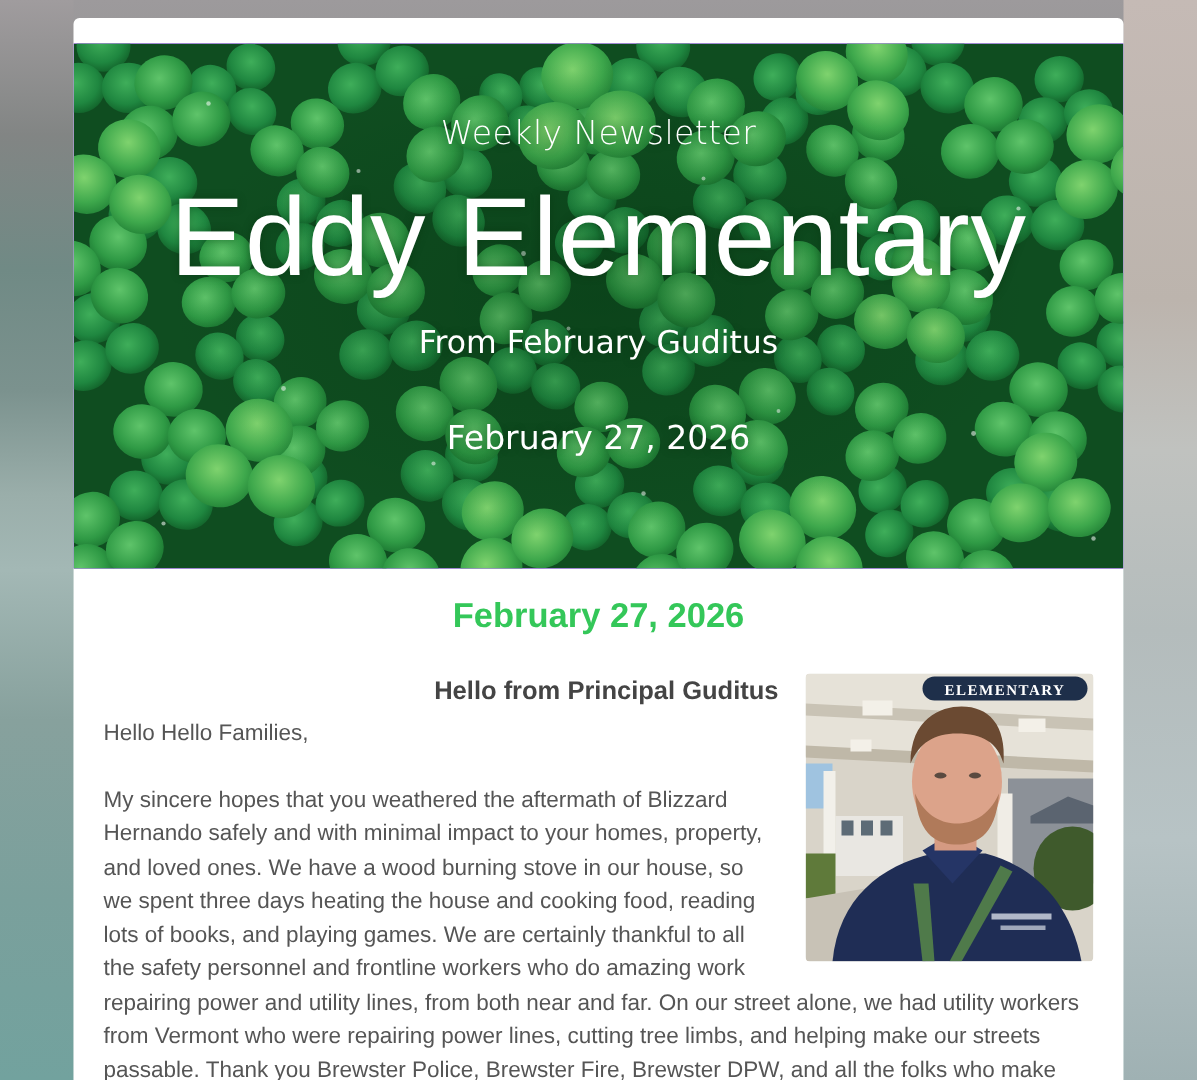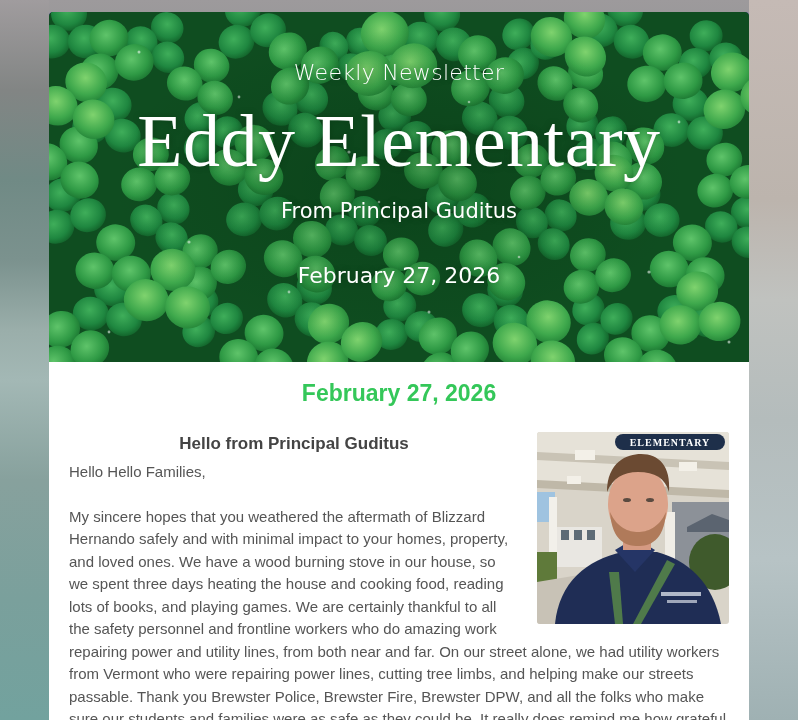--- a/index.html
+++ b/index.html
@@ -38,20 +38,21 @@
       background: #ffffff;
       border-radius: 4px 4px 0 0;
       overflow: hidden;
     }
     .hero {
       position: relative;
       width: 700px;
       height: 350px;
       overflow: hidden;
       background: #6d28d9;
+      margin-top: 17px;
     }
     .hero svg.clover-bg {
       position: absolute;
       left: 0; top: 0;
     }
     .hero-overlay {
       position: absolute;
       inset: 0;
       background: radial-gradient(ellipse 360px 200px at 350px 170px, rgba(0,40,10,0.25), rgba(0,0,0,0) 80%);
     }
@@ -70,21 +71,21 @@
       left: 0; width: 100%;
       font-family: "DejaVu Sans", sans-serif;
       font-weight: 300;
       font-size: 22px;
       letter-spacing: 0.3px;
     }
     .hero-title {
       position: absolute;
       top: 84px;
       left: 0; width: 100%;
-      font-family: Liberation Serif, serif;
+      font-family: Liberation Sans, sans-serif;
       font-size: 74px;
       line-height: 90px;
       letter-spacing: 0.5px;
     }
     .hero-sub {
       position: absolute;
       top: 187px;
       left: 0; width: 100%;
       font-family: "DejaVu Sans", sans-serif;
       font-size: 21px;
@@ -117,21 +118,21 @@
       width: 192px;
       height: 192px;
       border-radius: 3px;
       overflow: hidden;
     }
     .section-title {
       position: absolute;
       left: 20px;
       top: 70px;
       width: 450px;
-      text-align: center;
+      text-align: right;
       font-weight: bold;
       color: #444444;
       font-size: 17px;
       line-height: 24px;
     }
     .body-text {
       position: absolute;
       left: 20px;
       top: 99px;
       width: 660px;
@@ -266,21 +267,21 @@
         <circle cx="600" cy="260" r="1.6"></circle>
           <circle cx="60" cy="320" r="1.4"></circle>
         <circle cx="680" cy="330" r="1.5"></circle>
           <circle cx="330" cy="190" r="1.3"></circle>
       </g>
     </svg>
     <div class="hero-overlay"></div>
     <div class="hero-text">
       <div class="hero-kicker">Weekly Newsletter</div>
       <div class="hero-title">Eddy Elementary</div>
-      <div class="hero-sub">From Principal Guditus</div>
+      <div class="hero-sub">From February Guditus</div>
       <div class="hero-date">February 27, 2026</div>
     </div>
   </div>
 
   <div class="content">
     <h2 class="content-date">February 27, 2026</h2>
 
     <div class="section-title">Hello from Principal Guditus</div>
 
     <div class="photo">

